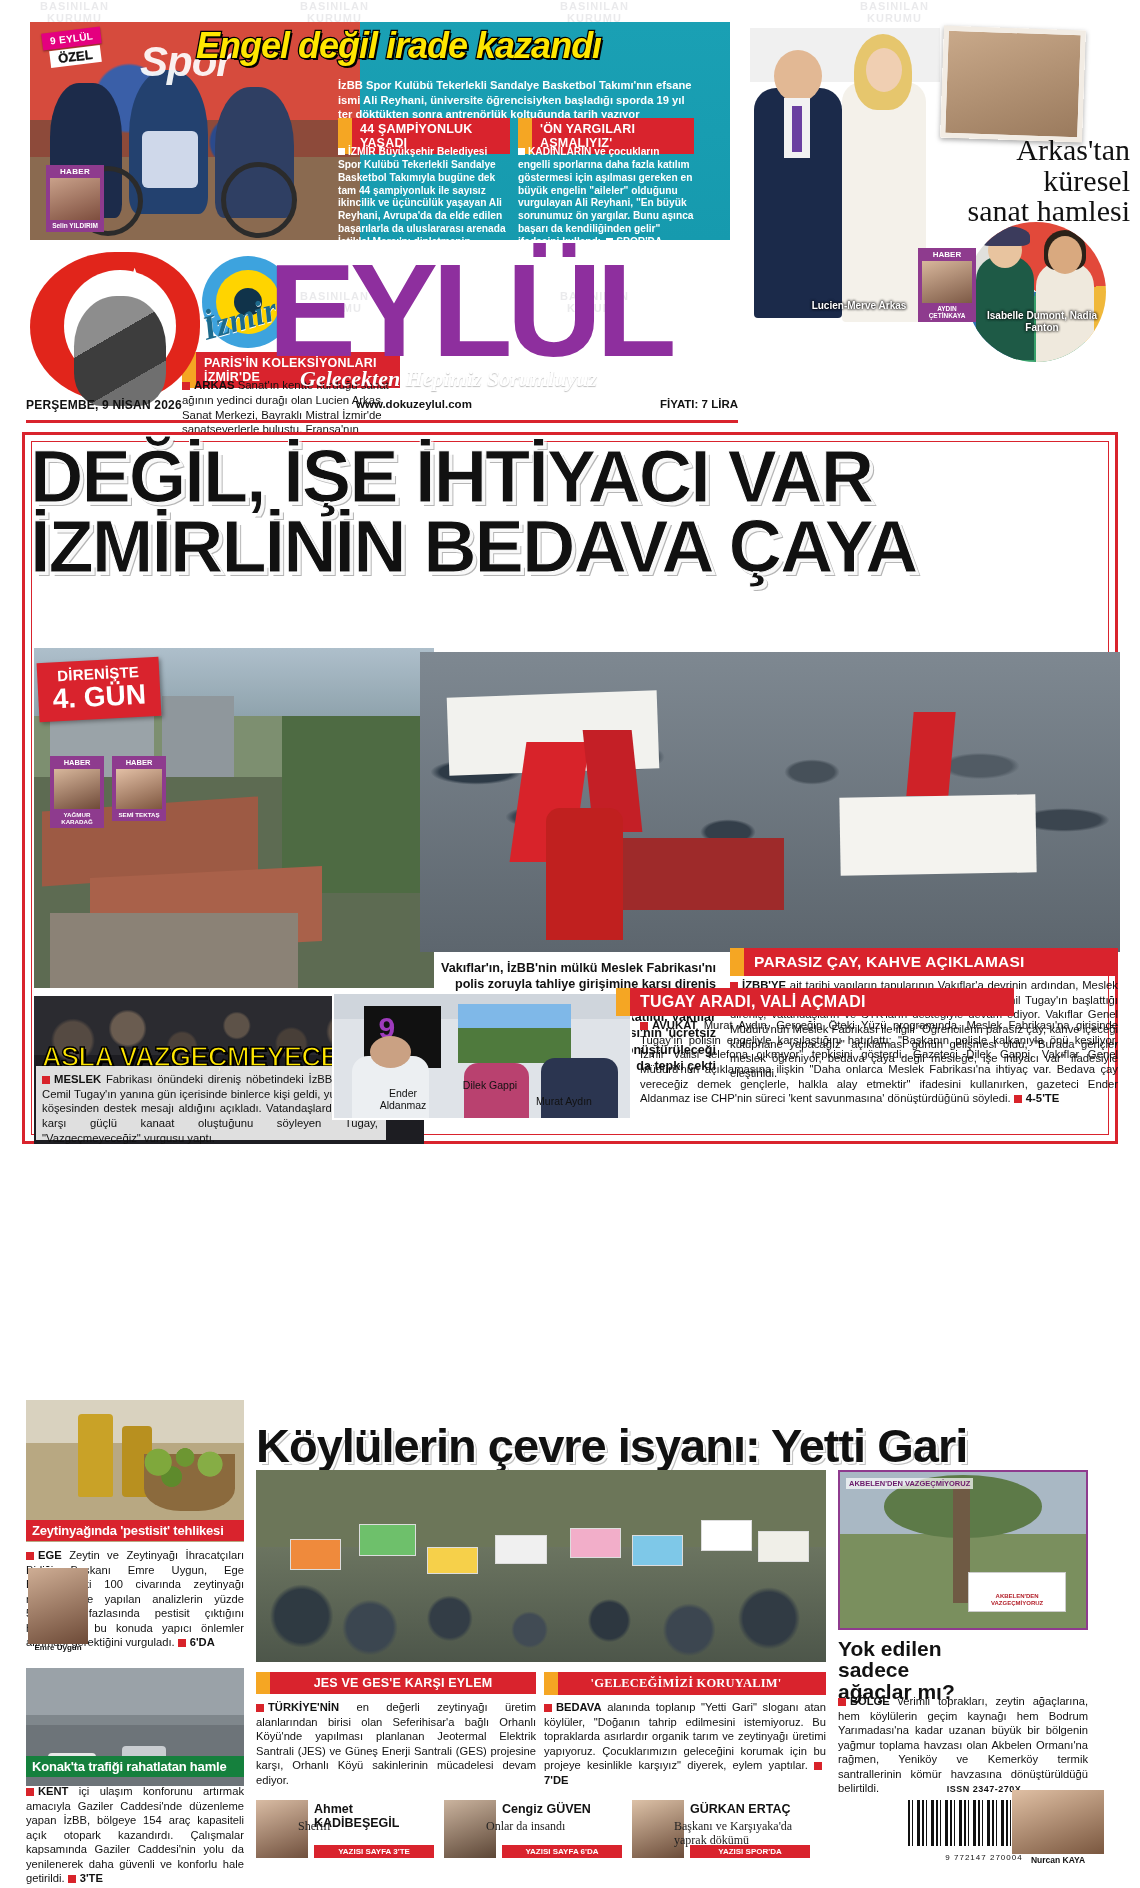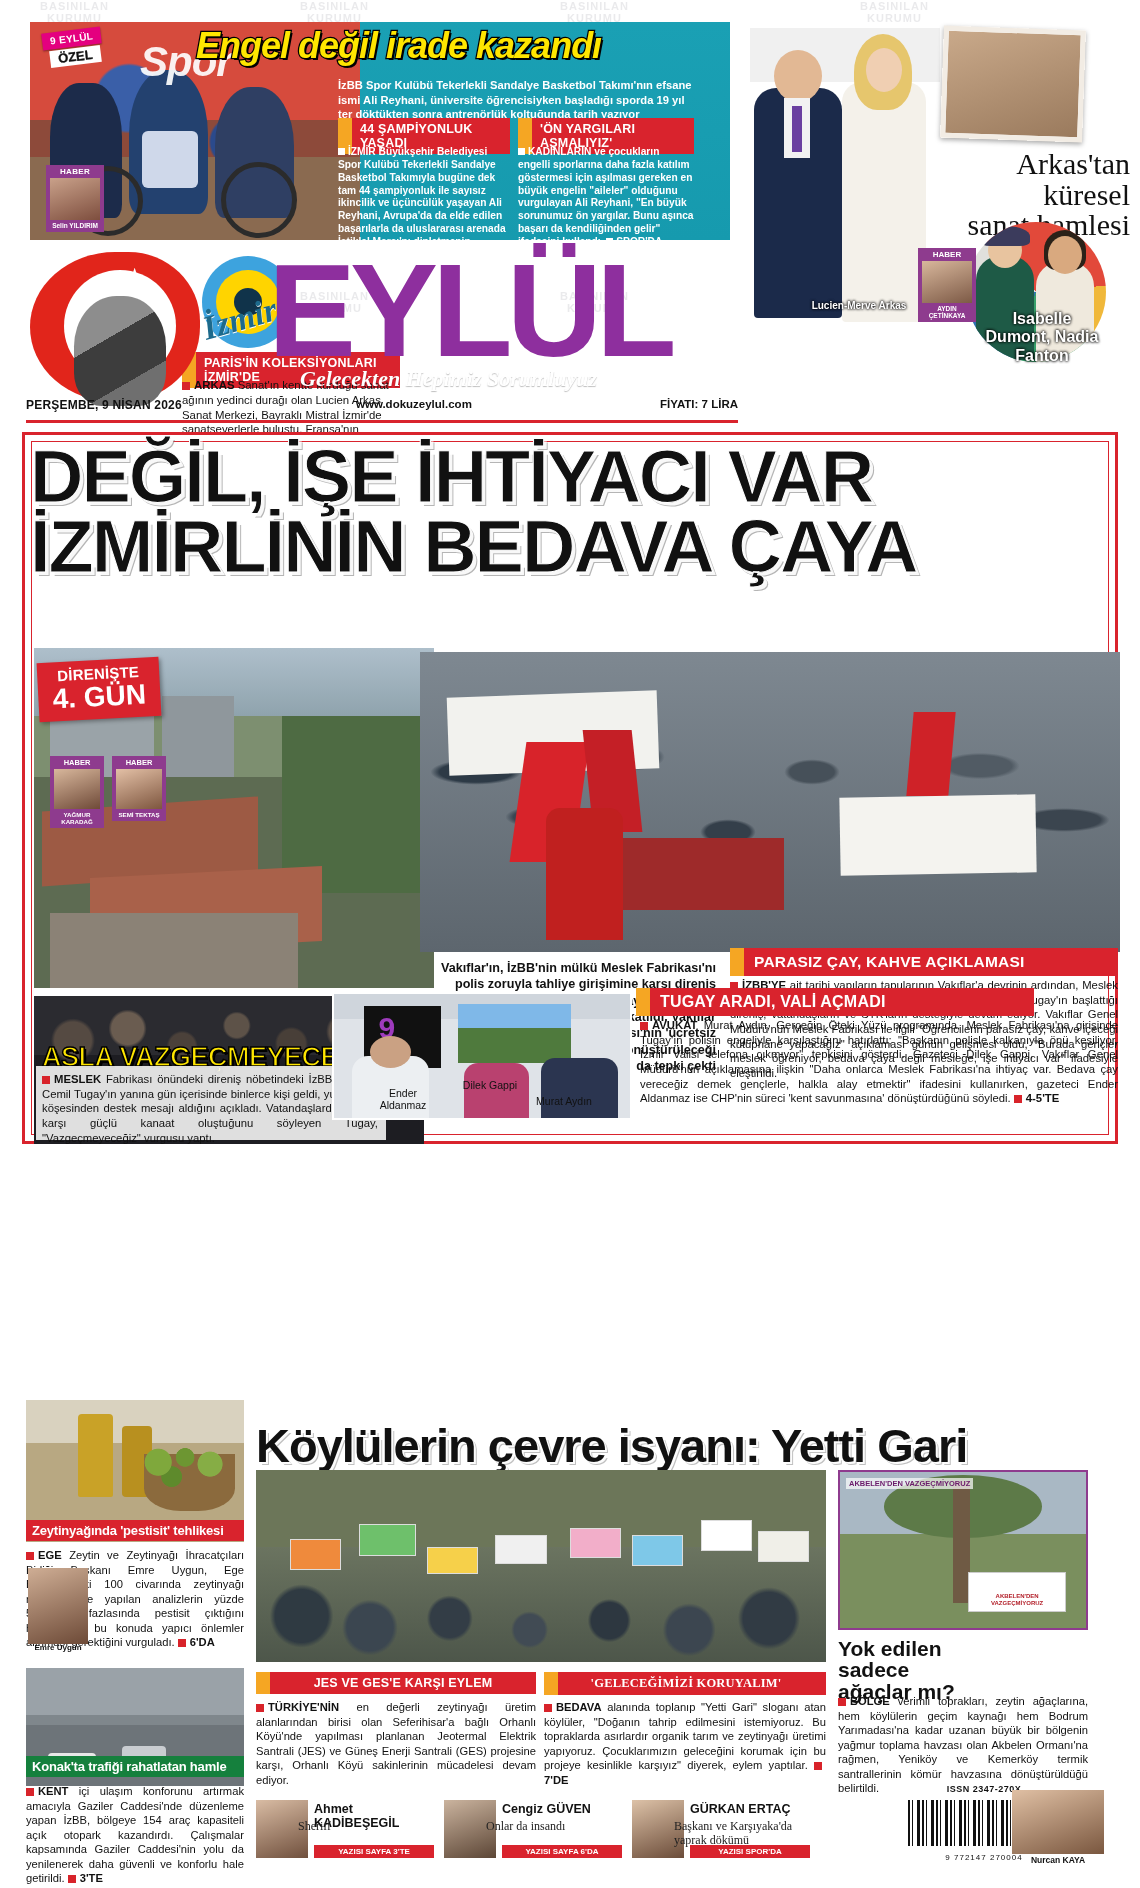--- a/index.html
+++ b/index.html
@@ -99,37 +99,37 @@
     position:absolute; left:74px; top:290px; color:#fff; font-size:10px; font-weight:bold;
     text-shadow:0 0 3px #000,0 0 3px #000; line-height:1.15; text-align:center; width:110px;
   }
   #arkas-oldphoto {
     position:absolute; left:212px; top:18px; width:142px; height:112px;
     background:linear-gradient(160deg,#c9a98a,#9a7a5d); border:5px solid #f2ece4;
     box-shadow:0 2px 5px rgba(0,0,0,.35); transform:rotate(2deg);
   }
   #arkas-title {
     position:absolute; left:160px; top:125px; width:240px; text-align:right;
-    font-family:"Liberation Serif", serif; font-size:30px; line-height:1.02; color:#111;margin-top:14px;
+    font-family:"Liberation Serif", serif; font-size:30px; line-height:1.02; color:#111;
   }
   #arkas-circle {
     position:absolute; left:236px; top:212px; width:140px; height:140px; border-radius:50%;
     overflow:hidden; background:
       conic-gradient(from 20deg,#e2493a 0 18%, #f0b83a 18% 32%, #38a06b 32% 50%,
                      #2f6fb0 50% 66%, #e0e0dc 66% 82%, #e2493a 82% 100%);
   }
   #arkas-circle .w1 { position:absolute; left:10px; top:34px; width:58px; height:104px; background:#1e5a46; border-radius:24px 24px 0 0; }
   #arkas-circle .h1 { position:absolute; left:22px; top:10px; width:34px; height:36px; background:#e8c49f; border-radius:50%; }
   #arkas-circle .hat { position:absolute; left:14px; top:4px; width:50px; height:20px; background:#3b3b5c; border-radius:50% 50% 20% 20%; }
   #arkas-circle .w2 { position:absolute; left:70px; top:40px; width:58px; height:100px; background:#efe9dd; border-radius:24px 24px 0 0; }
   #arkas-circle .h2 { position:absolute; left:82px; top:14px; width:34px; height:38px; background:#d9a97f; border-radius:50%; }
   #arkas-circle .hr2 { position:absolute; left:78px; top:8px; width:42px; height:40px; background:#2b2118; border-radius:50% 50% 30% 30%; }
   #arkas-circle-cap {
     position:absolute; left:250px; top:300px; width:124px; text-align:center; color:#fff;
-    font-size:16px; font-weight:bold; line-height:1.15; text-shadow:0 0 3px #000,0 0 3px #000;
+    font-size:10px; font-weight:bold; line-height:1.15; text-shadow:0 0 3px #000,0 0 3px #000;
   }
   #arkas-byline {
     position:absolute; left:188px; top:238px; width:58px; background:#8e3b8e; color:#fff;
     text-align:center; padding-bottom:3px; z-index:4;
   }
   #arkas-byline .tag { font-size:8px; font-weight:bold; padding:2px 0; }
   #arkas-byline .ph { height:42px; background:linear-gradient(160deg,#d8b79c,#7d5a46); margin:0 4px; }
   #arkas-byline .nm { font-size:6.5px; font-weight:bold; padding-top:2px; line-height:1.1; }
   #arkas-redbar { position:absolute; left:182px; top:352px; width:218px; }
   #arkas-body { position:absolute; left:182px; top:378px; width:218px; font-size:11.4px; line-height:1.3; }
@@ -288,21 +288,21 @@
   #tv-photo .scr2 { position:absolute; left:42%; top:8%; width:38%; height:48%; background:linear-gradient(180deg,#7fb8e8 0 40%, #4f7a3d 40% 100%); }
   #tv-photo .p1 { position:absolute; left:6%; bottom:0; width:26%; height:50%; background:#eceff2; border-radius:16px 16px 0 0; }
   #tv-photo .p1h { position:absolute; left:12%; bottom:40%; width:14%; height:26%; background:#caa183; border-radius:50%; }
   #tv-photo .p2 { position:absolute; left:44%; bottom:0; width:22%; height:44%; background:#b9416f; border-radius:14px 14px 0 0; }
   #tv-photo .p3 { position:absolute; left:70%; bottom:0; width:26%; height:48%; background:#2b3550; border-radius:14px 14px 0 0; }
   .tvcap { position:absolute; font-size:10.5px; color:#111; line-height:1.1; text-align:center; font-weight:normal; }
   #tvcap1 { left:370px; top:1088px; width:66px; }
   #tvcap2 { left:462px; top:1080px; width:56px; }
   #tvcap3 { left:536px; top:1096px; width:56px; }
 
-  #tugay-bar { position:absolute; left:636px; top:988px; width:398px; }
+  #tugay-bar { position:absolute; left:616px; top:988px; width:398px; }
   #tugay-bar .redbar { font-size:16px; padding:5px 6px 5px 24px; }
   #tugay-body { position:absolute; left:640px; top:1018px; width:478px; font-size:11.3px; line-height:1.3; text-align:justify; }
 
   
   #bottom-head {
     position:absolute; left:256px; top:1418px; font-size:47px; font-weight:bold;
     letter-spacing:-1px; color:#111;
     text-shadow:2px 2px 0 rgba(255,255,255,.95), 3px 3px 0 rgba(130,130,130,.5);
   }
   #olive-photo {

